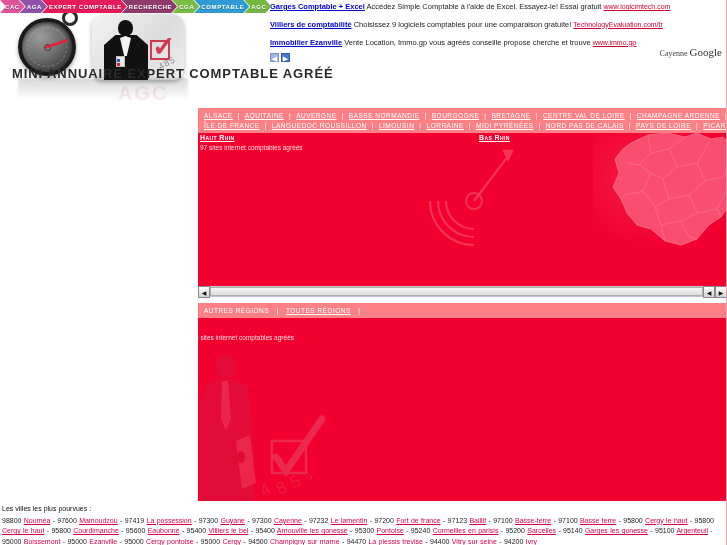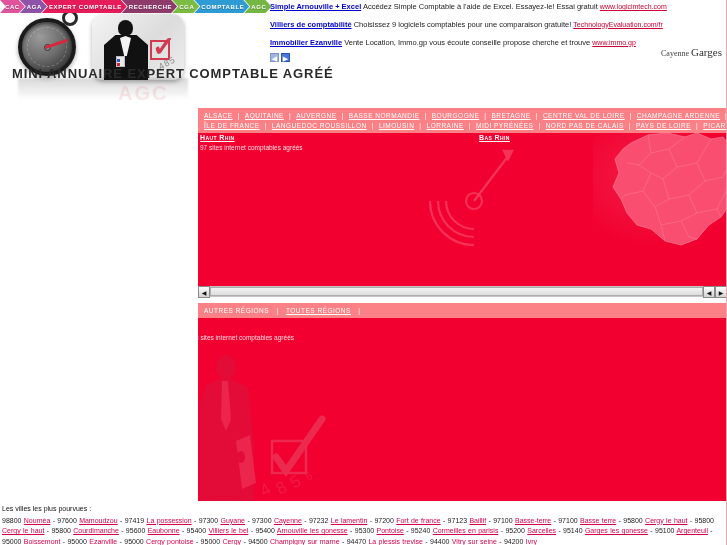--- a/index.html
+++ b/index.html
@@ -349,31 +349,31 @@
     <div id="check-mark">✓</div>
     <div id="num485">485</div>
   </div>
   <div id="reflection"></div>
 </div>
 <div id="logotext">MINI ANNUAIRE EXPERT COMPTABLE AGRÉÉ</div>
 <div id="ghost-logo">AGC</div>
 
 <div id="ads">
   <div id="ads-list">
-      <div class="ad-row"><span class="ad-title">Simple Arnouville + Excel</span><span class="ad-desc"> Accédez Simple Comptable à l'aide de Excel. Essayez-le! Essai gratuit </span><span class="ad-url">www.logicimtech.com</span></div>
+      <div class="ad-row"><span class="ad-title">Garges Comptable + Excel</span><span class="ad-desc"> Accédez Simple Comptable à l'aide de Excel. Essayez-le! Essai gratuit </span><span class="ad-url">www.logicimtech.com</span></div>
       <div class="ad-row"><span class="ad-title">Villiers de comptabilité</span><span class="ad-desc"> Choisissez 9 logiciels comptables pour une comparaison gratuite! </span><span class="ad-url">TechnologyEvaluation.com/fr</span></div>
-      <div class="ad-row"><span class="ad-title">Immobilier Ezanville</span><span class="ad-desc"> Vente Location, Immo.gp vous écoute conseille propose cherche et trouve </span><span class="ad-url">www.immo.gp</span></div>
+      <div class="ad-row"><span class="ad-title">Immobilier Ezanville</span><span class="ad-desc"> Vente Location, Immo.gp vous agréés conseille propose cherche et trouve </span><span class="ad-url">www.immo.gp</span></div>
     </div>
   <div id="ad-nav">
     <div class="ad-arrow dim">◀</div>
     <div class="ad-arrow">▶</div>
   </div>
   <div id="ads-brand">
     <span>Cayenne</span>
-    <b>Garges</b>
+    <b>Google</b>
   </div>
 </div>
 
 <div id="panel1">
   <div id="region-nav"><span class="region-link">ALSACE</span><span class="region-sep">|</span><span class="region-link">AQUITAINE</span><span class="region-sep">|</span><span class="region-link">AUVERGNE</span><span class="region-sep">|</span><span class="region-link">BASSE NORMANDIE</span><span class="region-sep">|</span><span class="region-link">BOURGOGNE</span><span class="region-sep">|</span><span class="region-link">BRETAGNE</span><span class="region-sep">|</span><span class="region-link">CENTRE VAL DE LOIRE</span><span class="region-sep">|</span><span class="region-link">CHAMPAGNE ARDENNE</span><span class="region-sep">|</span><span class="region-link">ÎLE DE FRANCE</span><span class="region-sep">|</span><span class="region-link">LANGUEDOC ROUSSILLON</span><span class="region-sep">|</span><span class="region-link">LIMOUSIN</span><span class="region-sep">|</span><span class="region-link">LORRAINE</span><span class="region-sep">|</span><span class="region-link">MIDI PYRÉNÉES</span><span class="region-sep">|</span><span class="region-link">NORD PAS DE CALAIS</span><span class="region-sep">|</span><span class="region-link">PAYS DE LOIRE</span><span class="region-sep">|</span><span class="region-link">PICARDIE</span></div>
 
   <div id="map-area">
     <div id="france">
       <svg width="140" height="120" viewBox="0 0 140 120" aria-hidden="true">
         <g fill="#ff8fa4" stroke="#ffd0d8" stroke-width="0.8">

